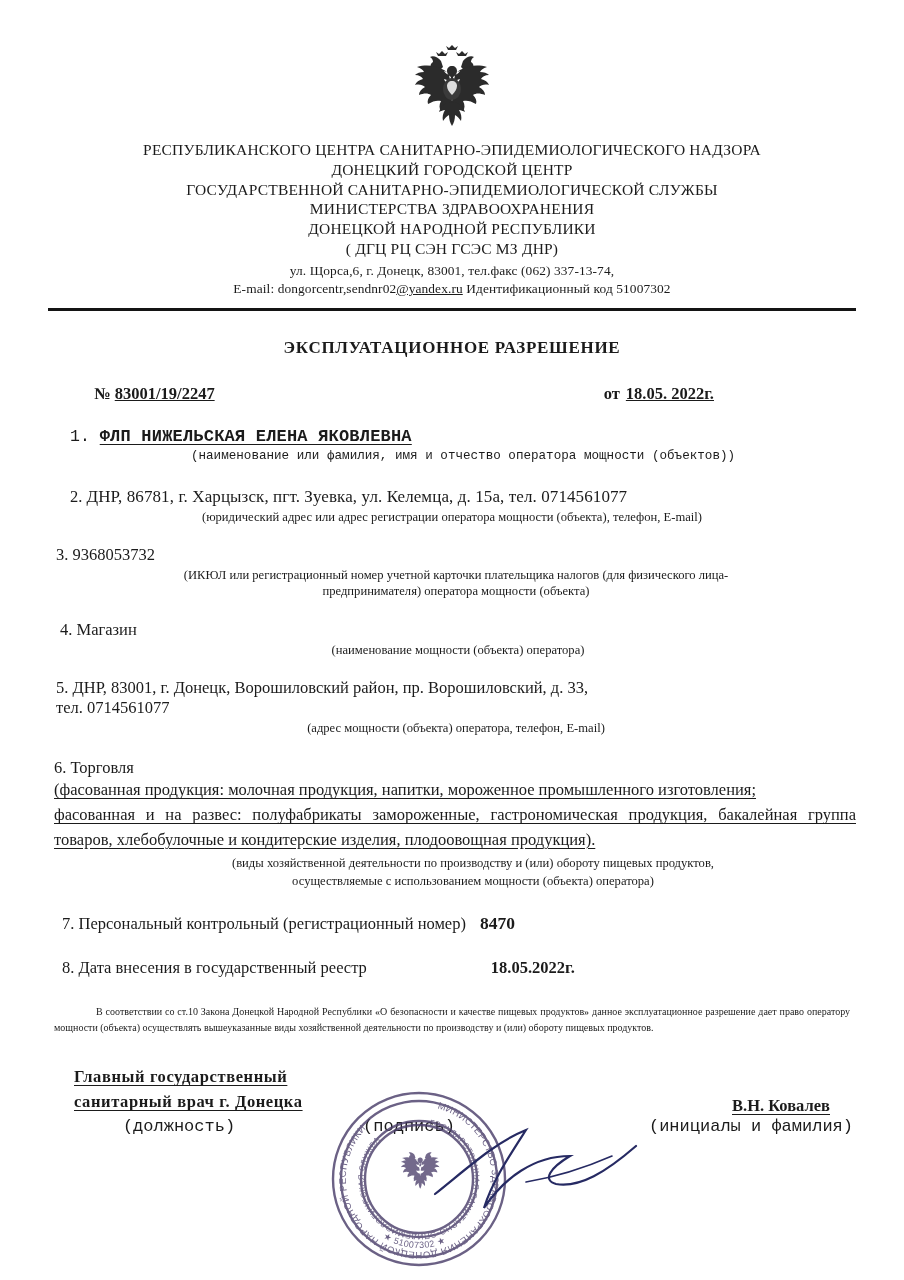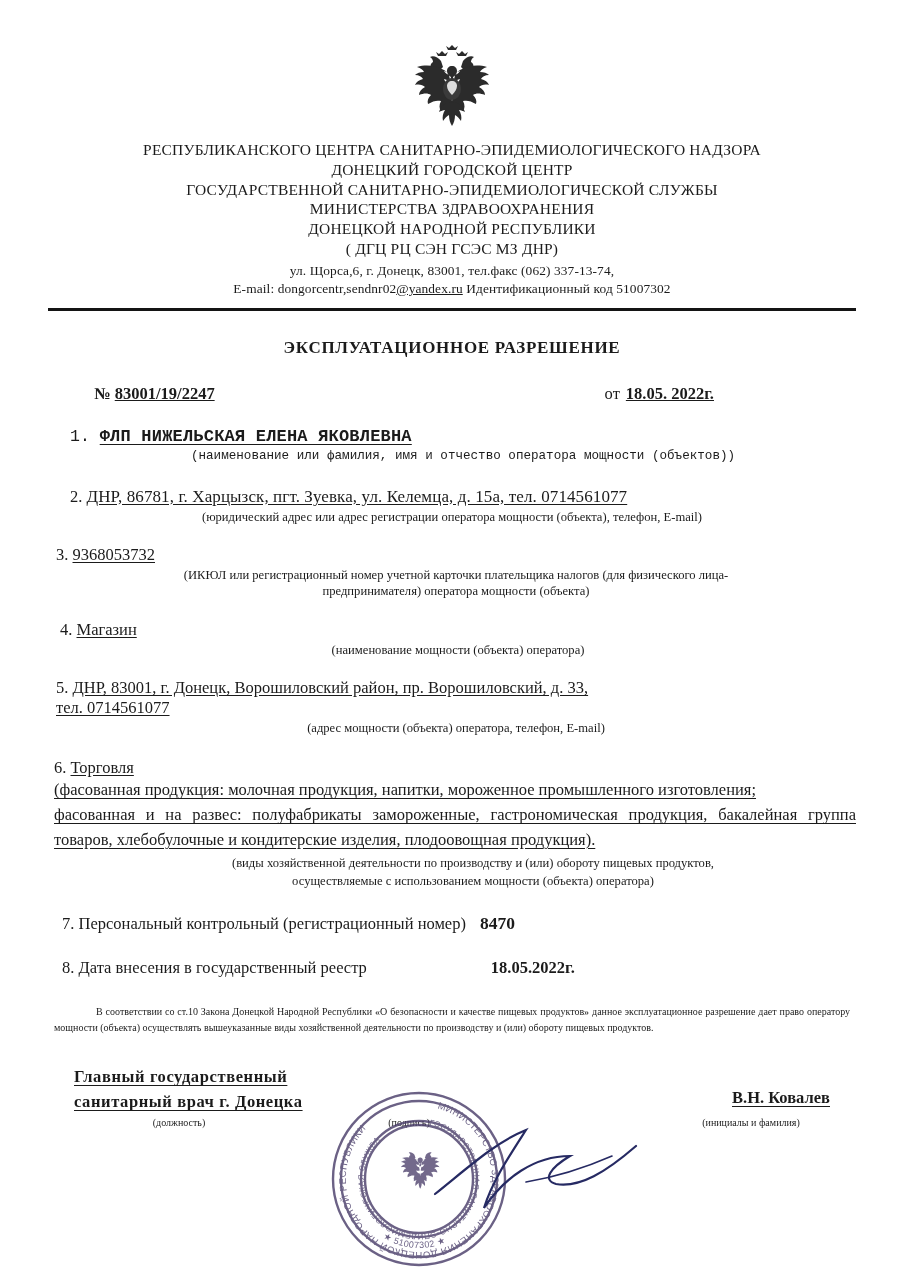--- a/index.html
+++ b/index.html
@@ -85,34 +85,33 @@
   }
   .numrow .num u,
   .numrow .date u {
     text-decoration: underline;
   }
   .numrow .date {
     margin-left: auto;
     margin-right: 142px;
   }
   .numrow .date .lbl {
-    font-weight: normal;
+    font-weight: bold;
     margin-right: 6px;
   }
 
   
   .item {
     margin-top: 18px;
     font-size: 16.5px;
   }
   .item .line {
     display: block;
   }
   .item .val {
-    text-decoration: underline;
     text-underline-offset: 2px;
   }
   .caption {
     font-size: 12.6px;
     line-height: 1.3;
     text-align: center;
     margin-top: 2px;
   }
 
   .item1 { margin-top: 23px; padding-left: 22px; font-family: Liberation Mono, monospace; }
@@ -172,23 +171,24 @@
   .sign .title-lines {
     font-size: 16.5px;
     font-weight: bold;
     letter-spacing: 0.6px;
     padding-left: 26px;
     line-height: 1.5;
   }
   .sign .title-lines span { text-decoration: underline; text-underline-offset: 3px;}
   .sign .row-caps {
     display: flex;
-    font-size: 10px;
+    font-size: 17px;
     margin-top: 2px;
     padding-left: 26px;
+    font-family: Liberation Mono, monospace;
   }
   .sign .cap-post { width: 210px; text-align: center; }
   .sign .cap-sign { width: 250px; text-align: center; }
   .sign .cap-name { margin-left: auto; width: 210px; text-align: center; }
   .sign .name {
     position: absolute;
     right: 26px;
     bottom: 20px;
     font-weight: bold;
     font-size: 16.5px;

